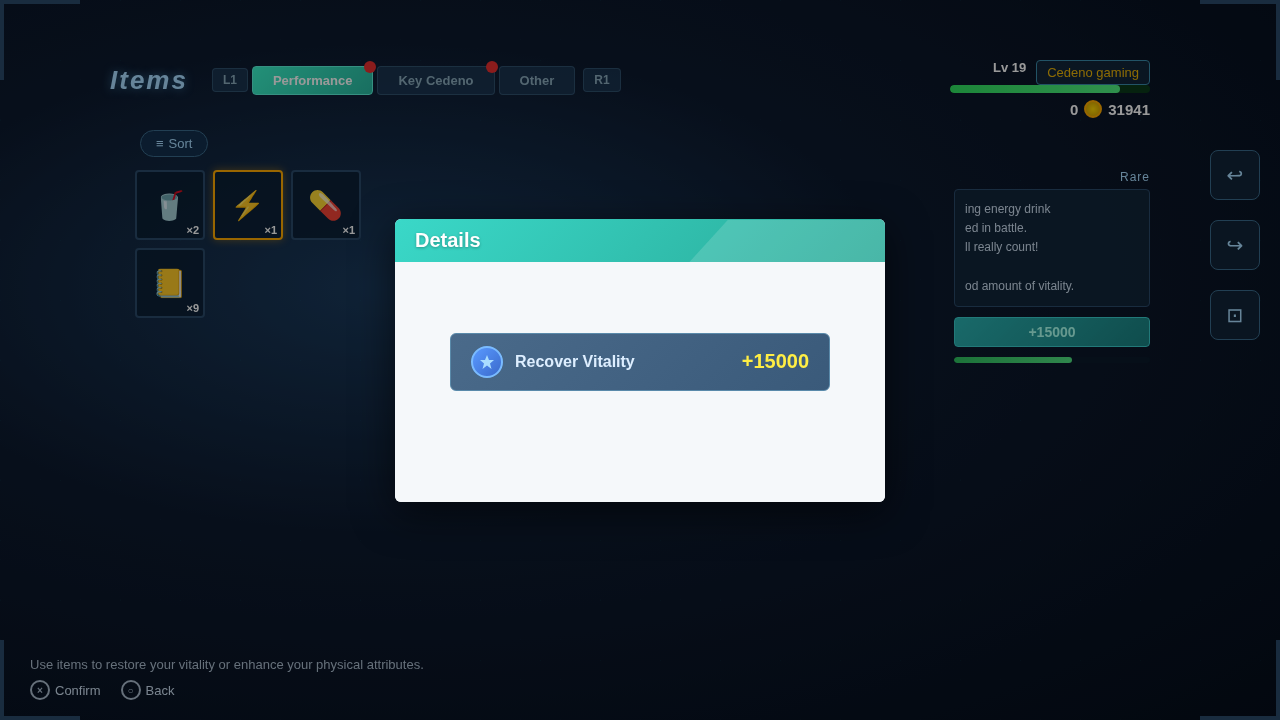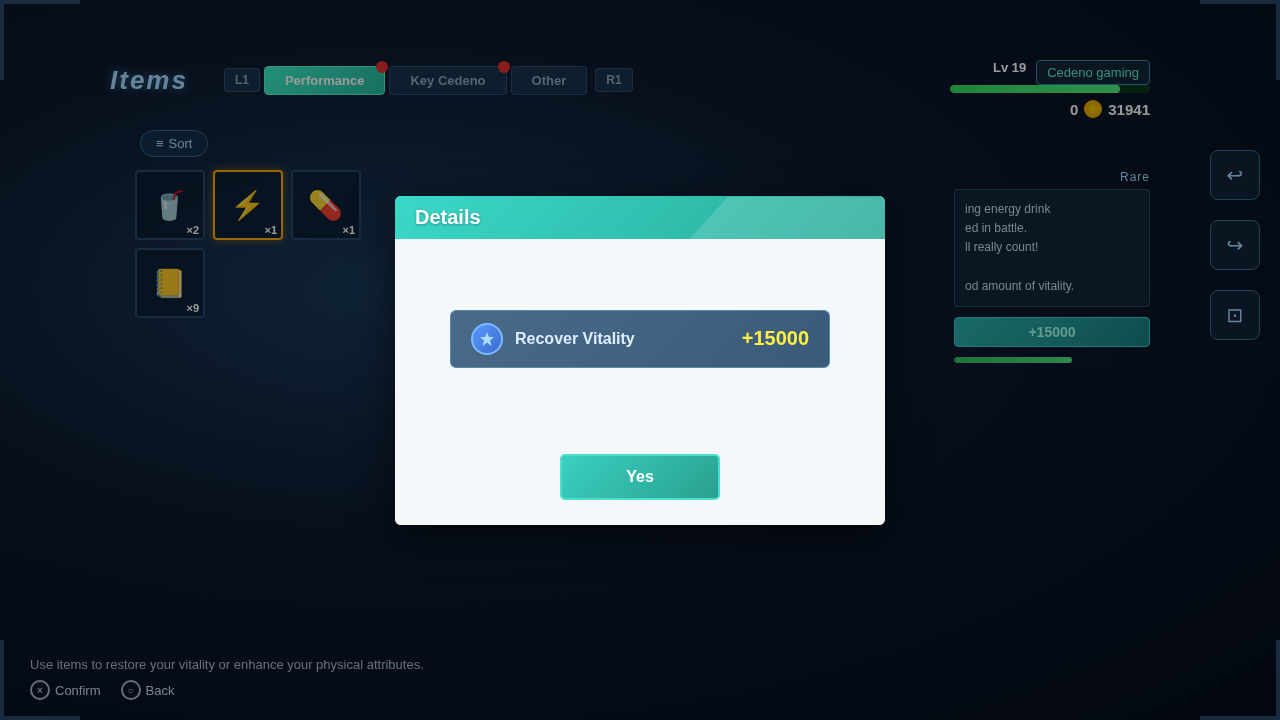--- a/index.html
+++ b/index.html
@@ -44,21 +44,21 @@
 
     
     .top-bar {
       position: absolute;
       top: 55px;
       left: 110px;
       right: 100px;
       height: 50px;
       display: flex;
       align-items: center;
-      gap: 12px;
+      gap: 0;
     }
 
     .items-title {
       color: #aaddff;
       font-size: 26px;
       font-weight: bold;
       font-style: italic;
       margin-right: 20px;
       letter-spacing: 2px;
       text-shadow: 0 0 10px rgba(100,200,255,0.5);
@@ -131,21 +131,21 @@
       color: #ffffff;
       font-size: 13px;
       font-weight: bold;
     }
 
     .player-name-box {
       background: rgba(20,40,60,0.9);
       border: 1px solid #3a8aaa;
       border-radius: 4px;
       padding: 4px 10px;
-      color: #5eead4;
+      color: #eab308;
       font-size: 13px;
     }
 
     .health-bar-container {
       position: absolute;
       top: 85px;
       right: 130px;
       width: 200px;
     }
 
@@ -601,16 +601,15 @@
           <svg width="18" height="18" viewBox="0 0 18 18" fill="none">
             <path d="M9 2L11 7H16L12 10.5L13.5 16L9 12.5L4.5 16L6 10.5L2 7H7L9 2Z" fill="#aaddff"></path>
           </svg>
         </div>
         <span class="vitality-label">Recover Vitality</span>
         <span class="vitality-value">+15000</span>
       </div>
     </div>
 
     <div class="modal-footer">
-      <button class="modal-btn yes">Yes</button>
     </div>
   </div>
 </div>
 
 </body></html>

